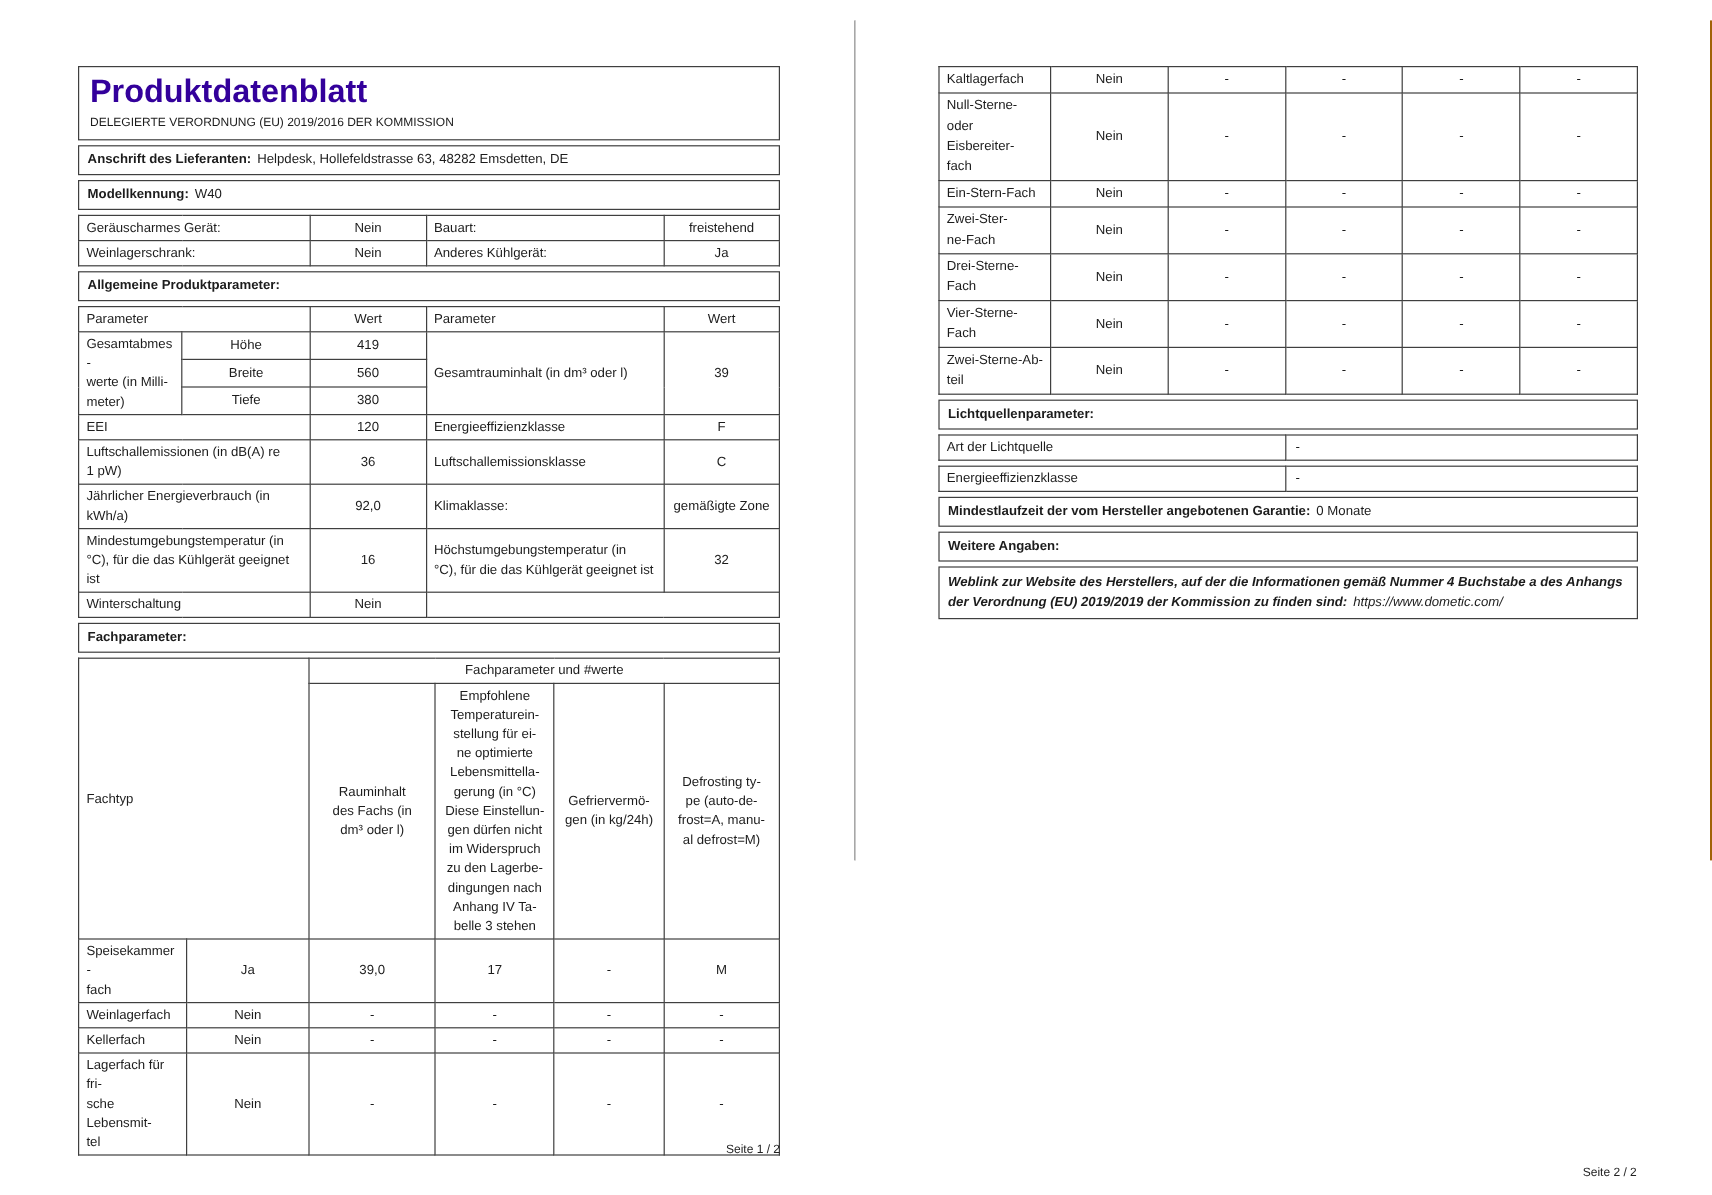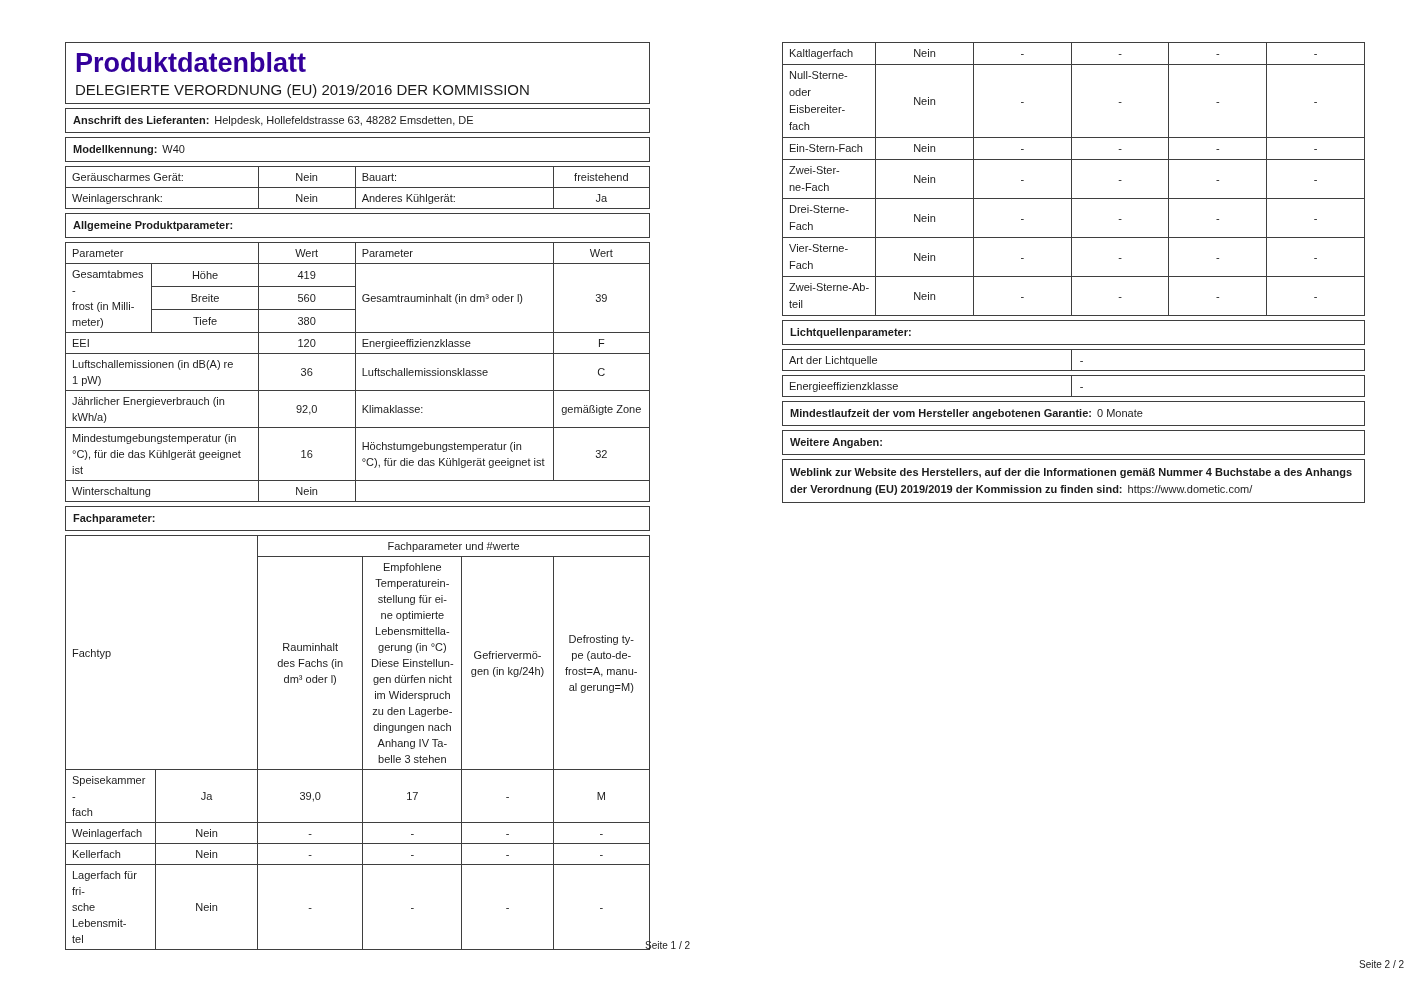--- a/index.html
+++ b/index.html
@@ -2,31 +2,31 @@
 <html><head>
 <meta charset="utf-8">
 <style>
   html,body { margin:0; padding:0; }
   body {
     width:1427px; height:996px; position:relative; overflow:hidden;
     background:#ffffff; color:#1c1c1c;
     font-family:"Liberation Sans","DejaVu Sans",sans-serif;
     font-size:11px;
   }
-  .page { position:absolute; top:4px; height:700px; background:#fff;padding-left:40px; }
+  .page { position:absolute; top:17px; height:700px; background:#fff; }
   .page-left  { left:0; width:712px; border-right:1px solid #6e6e6e; }
   .page-right { left:713px; width:712px; border-right:4px solid #a16207; }
   .content { position:absolute; top:38px; }
   .p1c { left:65px; width:585px; }
   .p2c { left:69px; width:583px; }
 
   .box { border:1px solid #3f3f3f; margin-bottom:4px; padding:4px 7px; line-height:15px; }
   .title-box { padding:5px 9px 7px; }
   .doc-title { margin:0 0 5px 0; font-size:27px; line-height:30px; font-weight:bold; color:#33009b; }
-  .subtitle { font-size:15px; line-height:13px; color:#1c1c1c; }
+  .subtitle { font-size:10px; line-height:13px; color:#1c1c1c; }
   .bold { font-weight:bold; }
   .val-after { margin-left:5px; }
 
   table { border-collapse:collapse; width:100%; table-layout:fixed; margin:0 0 4px 0; }
   td { border:1px solid #3f3f3f; padding:2px 6px; vertical-align:middle;
        white-space:pre-line; line-height:16px; text-align:left; word-wrap:break-word; }
   .t4 td { line-height:17px; }
   .val { text-align:center; }
   .dash-left { text-align:left; padding-left:8px; }
   .corner { padding-left:6px; }
@@ -98,21 +98,21 @@
         </colgroup>
       <tbody>
         <tr>
           <td colspan="2">Parameter</td>
           <td class="val">Wert</td>
           <td>Parameter</td>
           <td class="val">Wert</td>
         </tr>
         <tr>
           <td rowspan="3">Gesamtabmes-
-frost (in Milli-
+werte (in Milli-
 meter)</td>
           <td class="val">Höhe</td>
           <td class="val">419</td>
           <td rowspan="3">Gesamtrauminhalt (in dm³ oder l)</td>
           <td rowspan="3" class="val">39</td>
         </tr>
         <tr>
           <td class="val">Breite</td>
           <td class="val">560</td>
         </tr>
@@ -194,21 +194,21 @@
 im Widerspruch
 zu den Lagerbe-
 dingungen nach
 Anhang IV Ta-
 belle 3 stehen</td>
           <td class="hdrc">Gefriervermö-
 gen (in kg/24h)</td>
           <td class="hdrc">Defrosting ty-
 pe (auto-de-
 frost=A, manu-
-al gerung=M)</td>
+al defrost=M)</td>
         </tr>
 
           <tr>
             <td>Speisekammer-
 fach</td>
             <td class="val">Ja</td>
             <td class="val">39,0</td>
             <td class="val">17</td>
             <td class="val">-</td>
             <td class="val">M</td>
@@ -366,19 +366,19 @@
     </table>
 
     <div class="box">
       <span class="bold">Mindestlaufzeit der vom Hersteller angebotenen Garantie:</span><span class="val-after">0 Monate</span>
     </div>
 
     <div class="box">
       <span class="bold">Weitere Angaben:</span>
     </div>
 
-    <div class="box" style="line-height:17px;">
+    <div class="box" style="line-height:17px;font-style:italic;">
       <span class="bold">Weblink zur Website des Herstellers, auf der die Informationen gemäß Nummer 4 Buchstabe a des Anhangs der Verordnung (EU) 2019/2019 der Kommission zu finden sind:</span><span class="val-after">https://www.dometic.com/</span>
     </div>
   </div>
 
   <div class="pagefooter pf2">Seite 2 / 2</div>
 </div>
 
 </body></html>

